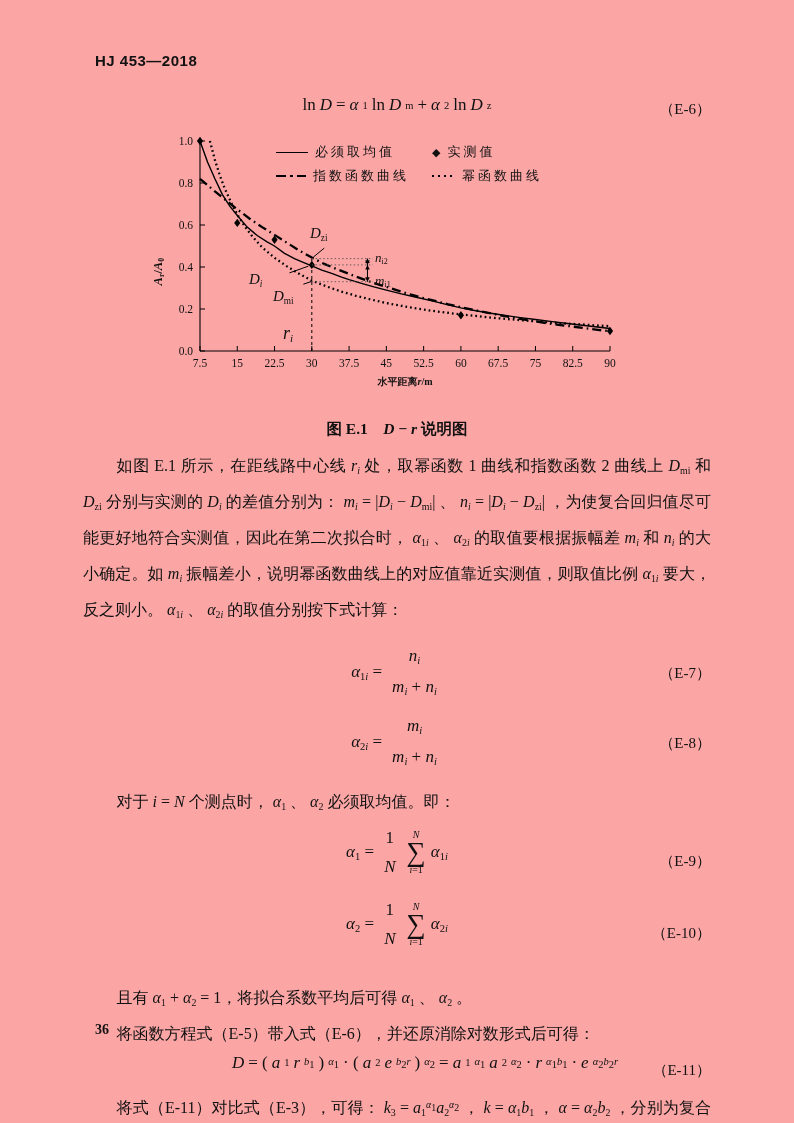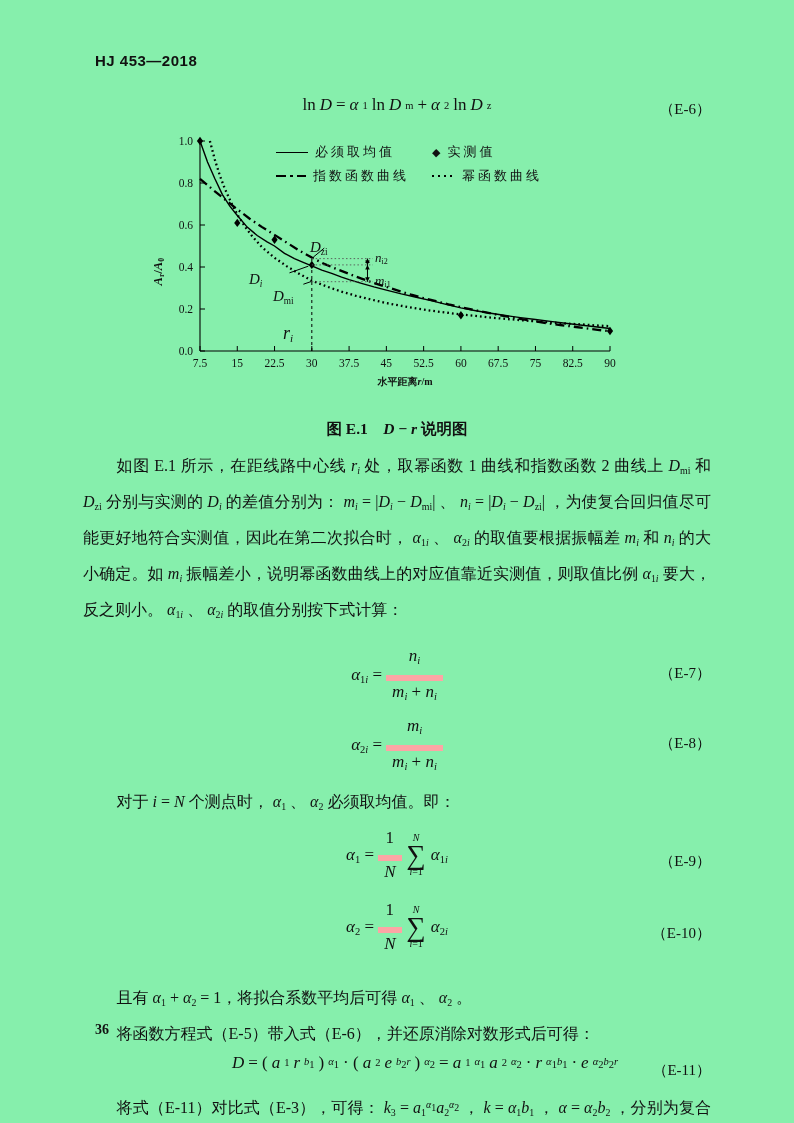--- a/index.html
+++ b/index.html
@@ -1,30 +1,30 @@
 <!DOCTYPE html>
 <html><head>
 <meta charset="utf-8">
 <style>
   html,body{margin:0;padding:0;background:#888;}
-  .page{width:794px;height:1123px;background:#86efac;position:relative;overflow:hidden;
+  .page{width:794px;height:1123px;background:#fca5a5;position:relative;overflow:hidden;
         font-family:"Liberation Serif","DejaVu Serif",serif;color:#111;}
   .content{position:absolute;left:83px;top:0;width:628px;}
   .doc-header{margin-top:52px;margin-left:12px;font-family:"Liberation Sans","DejaVu Sans",sans-serif;
         font-weight:600;font-size:15px;letter-spacing:0.5px;}
   
   .eq-row{position:relative;text-align:center;font-size:17px;}
   .eq-tag{position:absolute;right:0;top:50%;transform:translateY(-50%);font-size:15px;}
   .eq-body{display:inline-flex;align-items:center;gap:4px;font-style:normal;}
   i{font-family:"Liberation Serif","DejaVu Serif",serif;}
   sub{font-size:0.62em;vertical-align:-0.3em;letter-spacing:0;}
   sup{font-size:0.62em;vertical-align:0.5em;letter-spacing:0;}
   sup sub, sub i, sup i{font-size:1em;}
   .frac{display:inline-block;text-align:center;vertical-align:middle;line-height:1.15;}
-  .frac .num{display:block;padding:0 6px 8px 6px;border-bottom:6px solid #fca5a5;}
+  .frac .num{display:block;padding:0 6px 8px 6px;border-bottom:1px solid #fca5a5;}
   .frac .den{display:block;padding:1px 6px 0 6px;}
   .bigsum{display:inline-flex;flex-direction:column;align-items:center;line-height:0.9;margin:0 1px;}
   .bigsum .lim{font-size:10px;line-height:1;}
   .bigsum .sigma{font-size:27px;line-height:0.9;}
   .eq6{margin-top:26px;height:28px;}
   .eq78{margin:16px 0 10px 0;height:54px;}
   .eq910{margin:6px 0 4px 0;height:66px;}
   .eq11{margin:4px 0 2px 0;height:34px;}
   .eq11 .eq-body{transform:translateX(28px);}
   
@@ -34,21 +34,21 @@
   .ov{position:absolute;font-size:14px;white-space:nowrap;}
   .ylabel{position:absolute;left:-4px;top:78px;width:18px;height:130px;display:flex;align-items:center;justify-content:center;}
   .ylabel span{transform:rotate(-90deg);white-space:nowrap;font-size:12.5px;font-weight:bold;}
   .xlabel{position:absolute;left:46px;top:246px;width:410px;text-align:center;font-size:10px;font-weight:bold;}
   .legend-item{position:absolute;display:flex;align-items:center;gap:7px;font-size:13px;}
   .legend-item .lbl{letter-spacing:3px;}
   .ls-solid{width:32px;height:0;border-top:1.4px solid #000;}
   .ls-diamond{font-size:11px;line-height:1;}
   .ls-dashdot{width:30px;height:2.4px;background:repeating-linear-gradient(90deg,#000 0 10px,transparent 10px 14px,#000 14px 16.5px,transparent 16.5px 20.5px);}
   .ls-dotted{width:23px;height:2.6px;background:repeating-linear-gradient(90deg,#000 0 2.4px,transparent 2.4px 6px);}
-  .lbl-dzi{left:156px;top:110px;font-size:15px;text-align:center;}
+  .lbl-dzi{left:156px;top:96px;font-size:15px;text-align:center;}
   .lbl-di {left:95px;top:142px;font-size:15px;}
   .lbl-dmi{left:119px;top:159px;font-size:15px;}
   .lbl-ri {left:129px;top:194px;font-size:18px;}
   .lbl-n  {left:221px;top:121px;font-size:13px;}
   .lbl-m  {left:221px;top:144px;font-size:13px;}
   
   .caption{margin-top:18px;text-align:center;font-size:15.5px;font-weight:bold;}
   .para{font-size:16px;line-height:31px;text-align:justify;text-indent:2.1em;margin:0;}
   .para.first{margin-top:10px;}
   .mid{margin-top:16px;}

